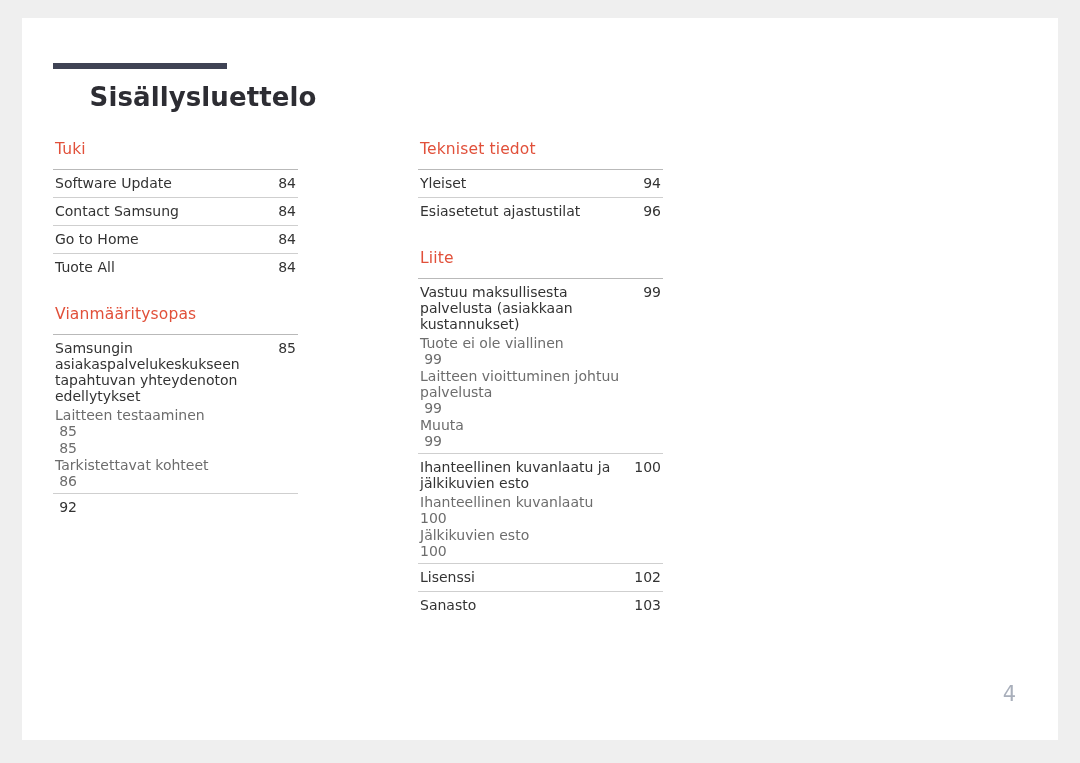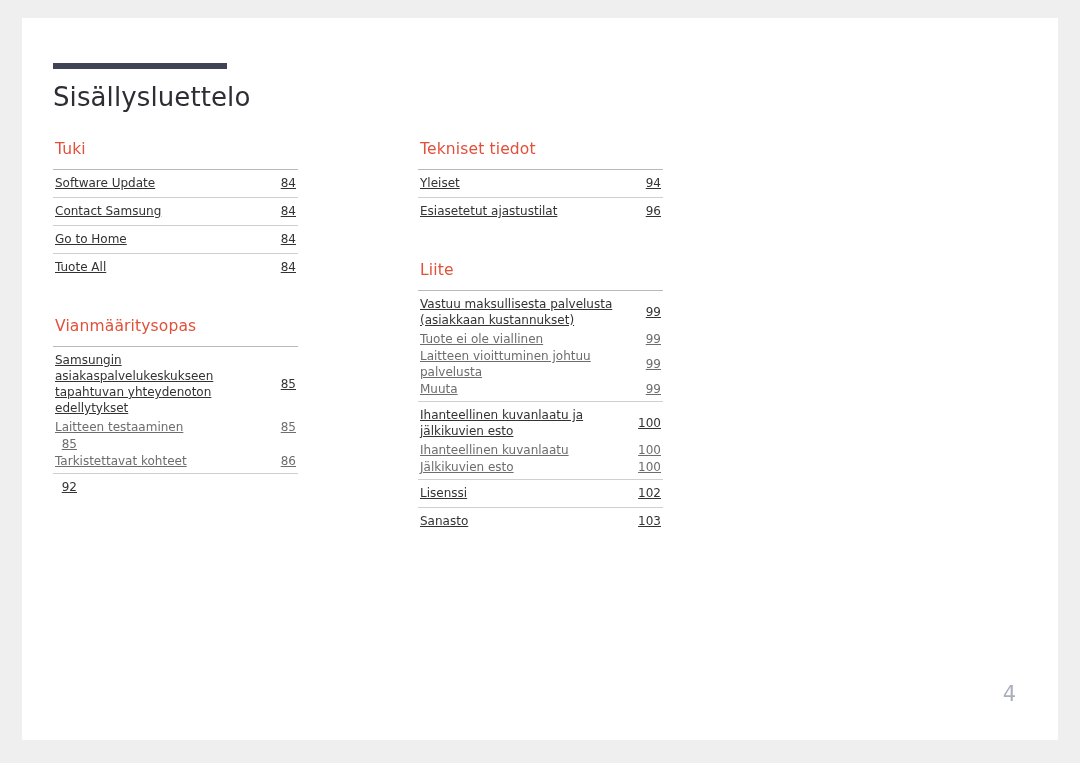--- a/index.html
+++ b/index.html
@@ -30,41 +30,42 @@
     width: 300px;
   }
   .title-rule {
     width: 174px;
     height: 6px;
     background: #3f4354;
   }
   .doc-title {
     margin-top: 14px;
     font-size: 26px;
-    font-weight: 400;
+    font-weight: 700;
     color: #2d2d33;
     letter-spacing: 0.1px;
     line-height: 1.1;
+    text-align: center;
   }
 
   .columns {
     position: absolute;
     left: 31px;
     top: 122px;
     width: 980px;
     display: flex;
     gap: 120px;
   }
   .col {
     width: 245px;
     flex: 0 0 245px;
   }
 
   .section {
-    margin-bottom: 36px;
+    margin-bottom: 24px;
   }
   .section:last-child { margin-bottom: 0; }
 
   .section-title {
     font-size: 15.5px;
     color: #e1503a;
     font-weight: 400;
     margin: 0 0 11px 2px;
     letter-spacing: 0.15px;
   }
@@ -73,42 +74,42 @@
     border-top: 1px solid #b9b9b9;
     padding-top: 3px;
     padding-bottom: 3px;
   }
   .group.thin-rule {
     border-top: 1px solid #cfcfcf;
   }
 
   .entry {
     display: flex;
-    align-items: center;
+    align-items: flex-start;
     justify-content: space-between;
-    font-size: 12px;
+    font-size: 14px;
     line-height: 16px;
     padding: 2px 2px 3px 2px;
     color: #333333;
-    text-decoration: underline;
   }
   .entry .label {
     flex: 1 1 auto;
     padding-right: 8px;
   }
   .entry .page {
     flex: 0 0 auto;
     text-align: right;
     min-width: 22px;
     font-variant-numeric: tabular-nums;
   }
   .entry.sub {
     color: #6d6d6d;
     padding-top: 0;
     padding-bottom: 1px;
+    flex-direction: column;
   }
   .entry.sub .page { color: #6d6d6d; }
 
   .entry.wrap .label {
     white-space: normal;
   }
 
   .page-number {
     position: absolute;
     right: 42px;

